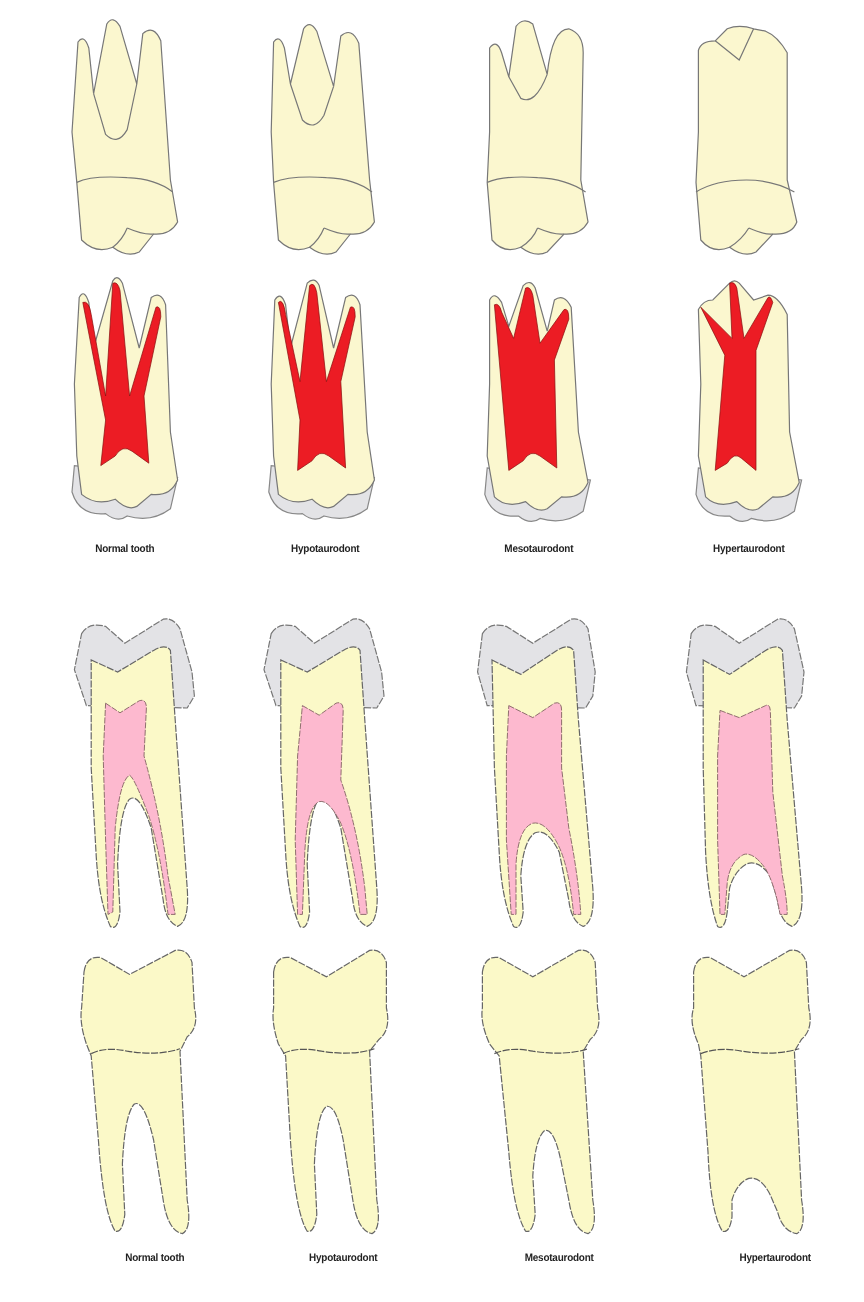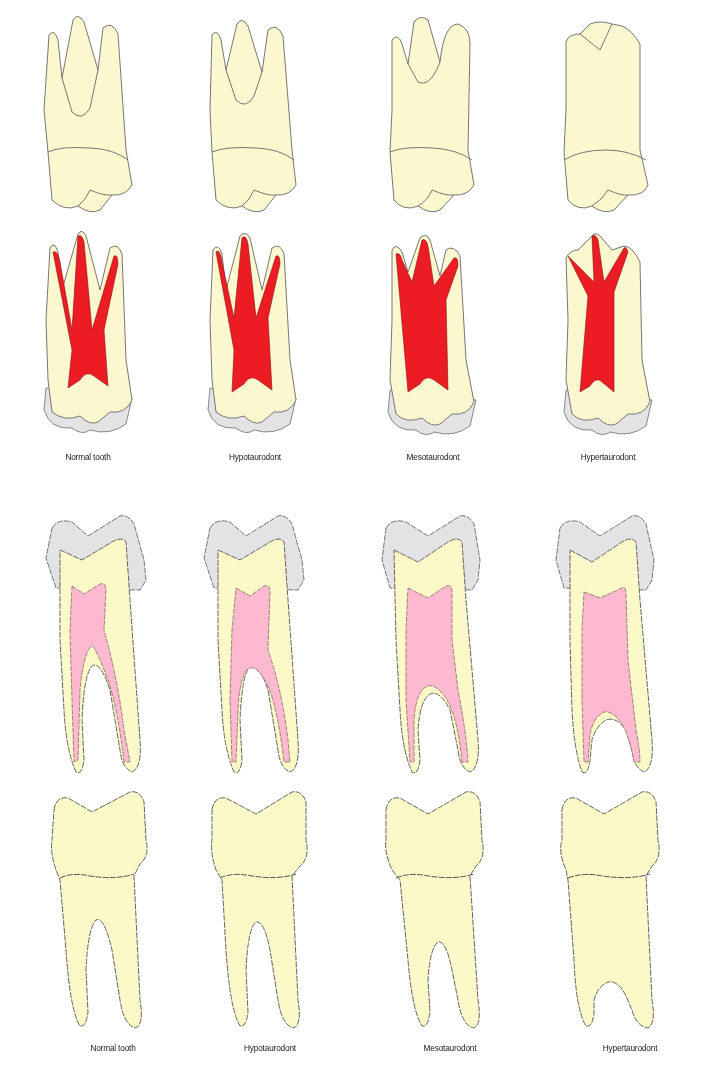--- a/index.html
+++ b/index.html
@@ -1,17 +1,17 @@
 <!DOCTYPE html>
 <html><head>
   <meta charset="utf-8">
   <style>
     html, body { margin: 0; padding: 0; background: #ffffff; }
     body { width: 720px; height: 1085px; position: relative; overflow: hidden; font-family: "Liberation Sans", sans-serif; }
-    .panel { position: absolute; left: 0; width: 572px; }
+    .panel { position: absolute; left: 16px; width: 572px; font-weight: bold; }
     .panel svg { position: absolute; left: 0; top: 0; }
     .label { position: absolute; font-size: 9px; color: #222; text-align: center; width: 140px; letter-spacing: -0.2px; transform: scaleX(0.92); }
   </style>
 </head>
 <body>
 
 <div class="panel" style="top:0;height:480px;">
   <svg width="720" height="480" viewBox="0 0 720 480">
     <defs>
       <style>

